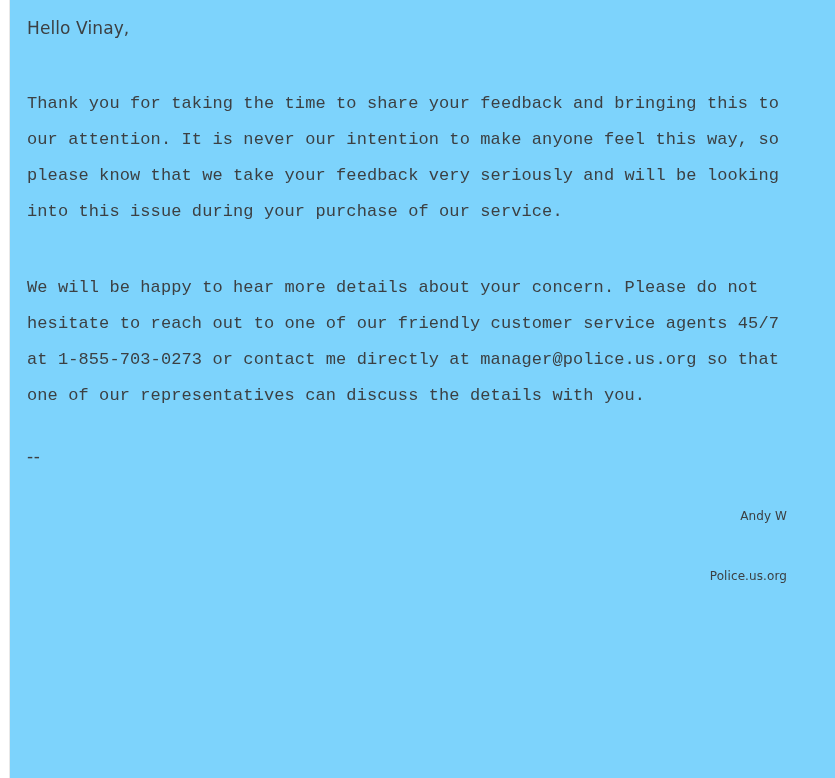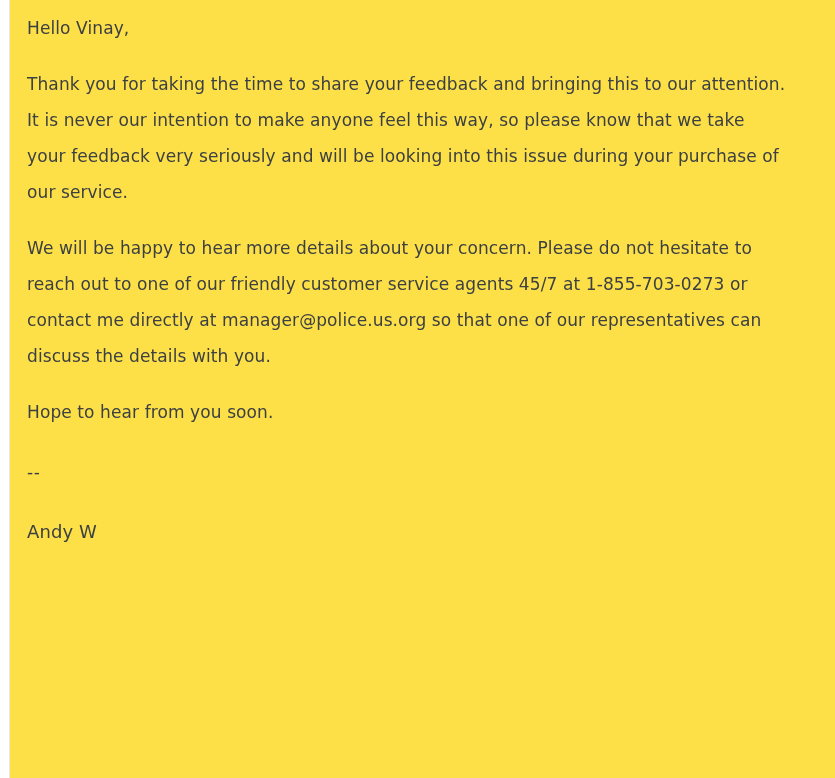--- a/index.html
+++ b/index.html
@@ -11,21 +11,21 @@
     width: 835px;
     height: 778px;
     font-family: "DejaVu Sans", "Liberation Sans", sans-serif;
     color: #3c4043;
     overflow: hidden;
   }
   .page {
     position: relative;
     width: 835px;
     height: 778px;
-    background: #fde047;
+    background: #7dd3fc;
     box-sizing: border-box;
   }
   .left-rail {
     position: absolute;
     left: 0;
     top: 0;
     width: 9px;
     height: 778px;
     background: #ffffff;
     border-right: 1px solid #e8e8e8;
@@ -39,28 +39,30 @@
   .para {
     margin: 0 0 0 0;
     font-size: 17px;
     line-height: 36px;
     color: #3c4043;
     letter-spacing: 0.1px;
     font-weight: 400;
     white-space: pre-wrap;
   }
   .para + .para {
-    margin-top: 20px;
+    margin-top: 40px;
+    font-family: Liberation Mono, monospace;
   }
   .sig-line {
     margin-top: 24px;
-    font-size: 18px;
+    font-size: 12px;
     line-height: 36px;
     color: #3c4043;
     letter-spacing: 0.1px;
+    text-align: right;
   }
   .dashes {
     margin-top: 24px;
     font-size: 17px;
     line-height: 36px;
     color: #3c4043;
     letter-spacing: 0.5px;
   }
 </style>
 </head>
@@ -71,23 +73,23 @@
   <div class="left-rail"></div>
 
   <div class="message-body">
 
     <p class="para">Hello Vinay,</p>
 
     <p class="para">Thank you for taking the time to share your feedback and bringing this to our attention. It is never our intention to make anyone feel this way, so please know that we take your feedback very seriously and will be looking into this issue during your purchase of our service.</p>
 
     <p class="para">We will be happy to hear more details about your concern. Please do not hesitate to reach out to one of our friendly customer service agents 45/7 at 1-855-703-0273 or contact me directly at manager@police.us.org so that one of our representatives can discuss the details with you.</p>
 
-    <p class="para">Hope to hear from you soon.</p>
 
     <div class="dashes">--</div>
 
     <div class="sig-line">Andy W</div>
 
 
+    <div class="sig-line">Police.us.org</div>
 
   </div>
 
 </div>
 
 </body></html>

